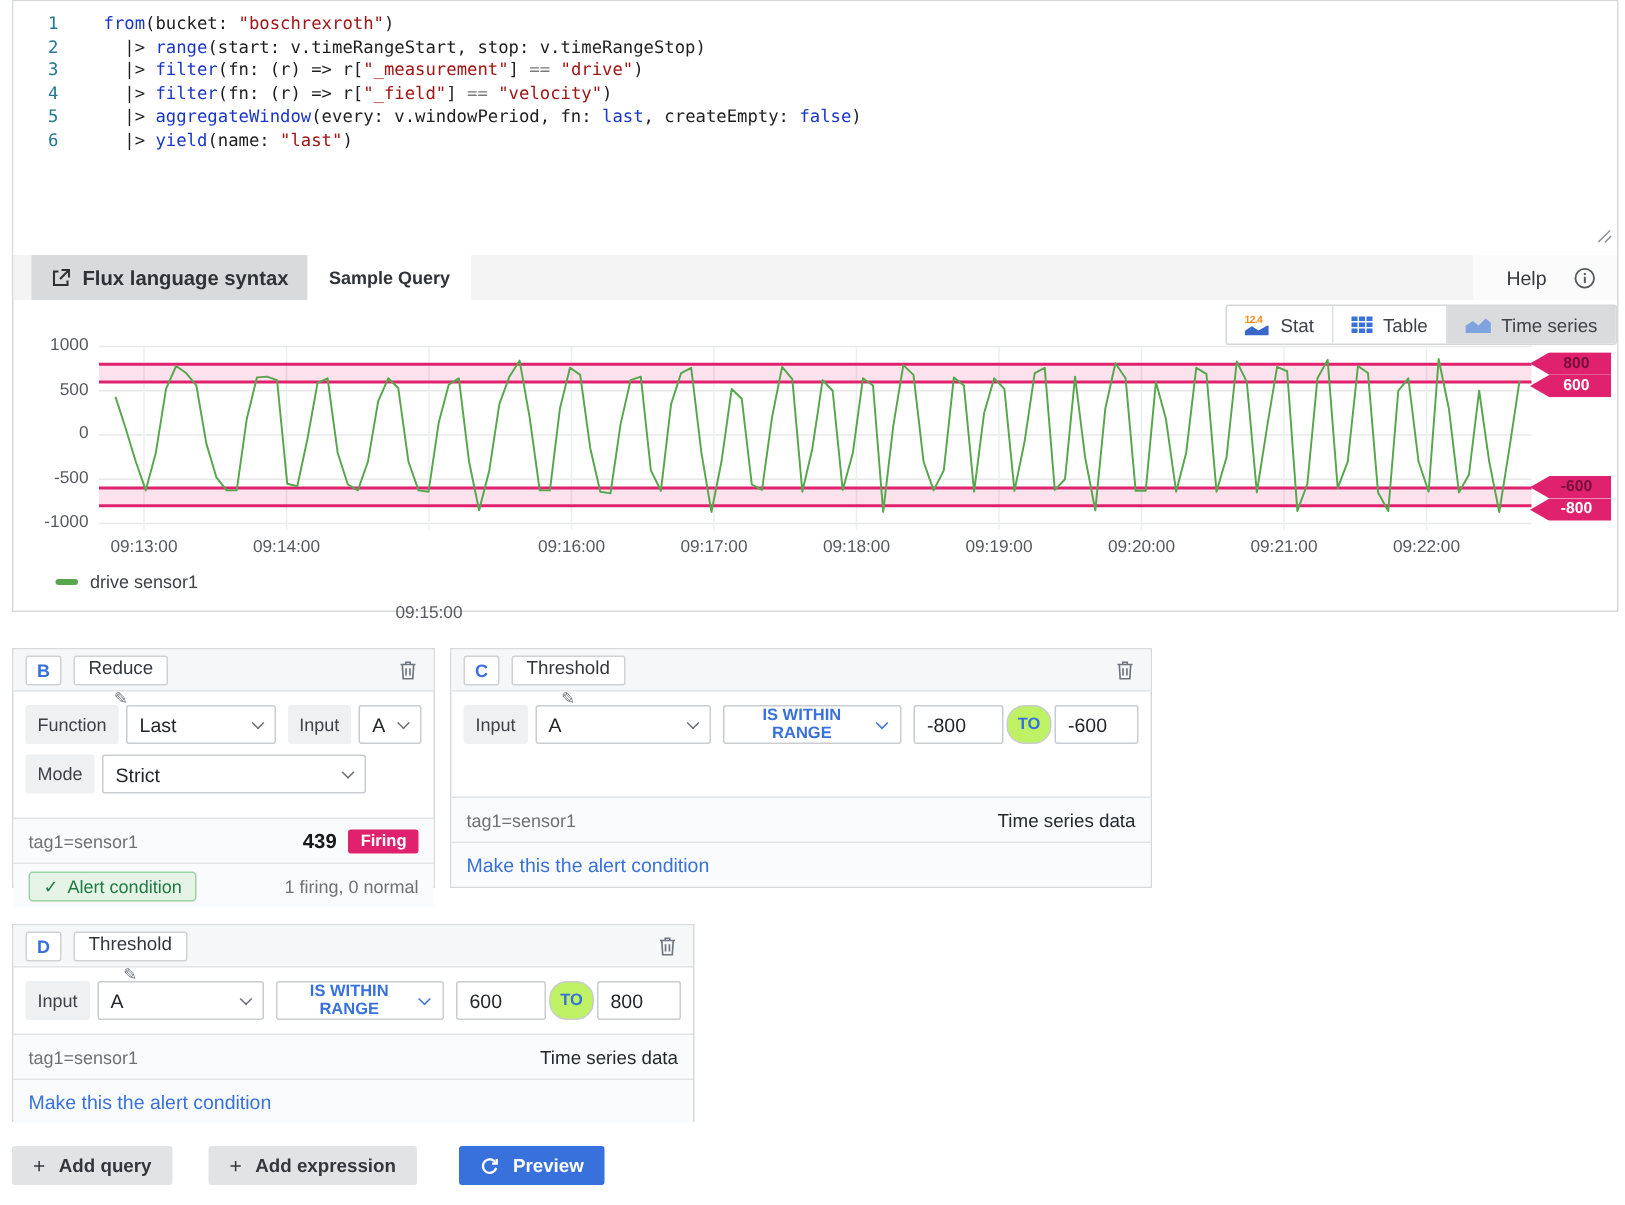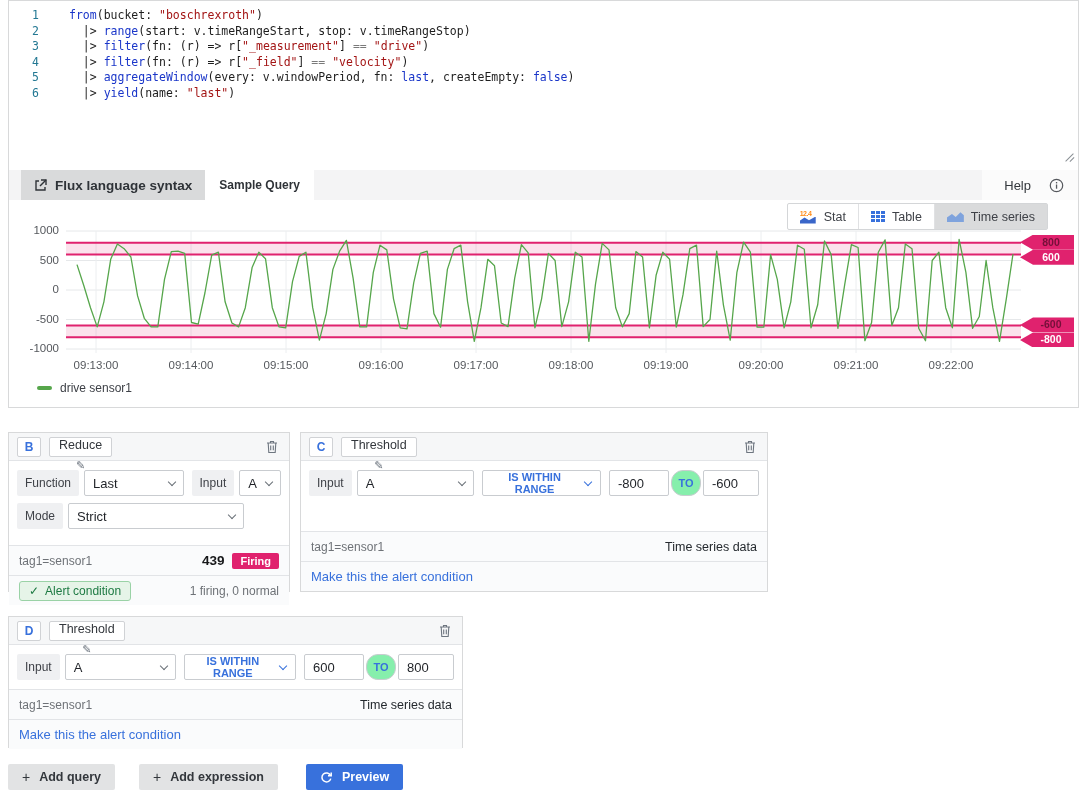--- a/index.html
+++ b/index.html
@@ -24,21 +24,21 @@
   .resize-handle .l2 { width:6px; left:5px; top:8px; }
 
   
   .toolbar { position:absolute; left:0; top:169px; width:100%; height:30px; background:#f4f4f5; display:flex; align-items:stretch; }
   .btn-flux { display:flex; align-items:center; gap:8px; background:#d9dadb; border:none; padding:0 13px; margin-left:12px; font-size:13.5px; font-weight:700; color:#2f3338; cursor:pointer; font-family:inherit; }
   .btn-sample { display:flex; align-items:center; background:#ffffff; border:none; padding:0 14px; font-size:12px; font-weight:700; color:#2f3338; cursor:pointer; font-family:inherit; }
   .toolbar-right { margin-left:auto; display:flex; align-items:center; gap:18px; padding-right:14px; background:#fbfbfb; padding-left:22px; }
   .help-label { font-size:13px; color:#33373c; cursor:pointer; }
 
   
-  .viz-tabs { position:absolute; right:30px; top:202px; display:flex; border:1px solid #d4d6d8; border-radius:2px; background:#fff; height:27px; }
+  .viz-tabs { position:absolute; right:0; top:202px; display:flex; border:1px solid #d4d6d8; border-radius:2px; background:#fff; height:27px; }
   .viz-tab { display:flex; align-items:center; gap:7px; padding:0 12px; font-size:12.5px; color:#3e4147; cursor:pointer; border-left:1px solid #e0e1e3; }
   .viz-tab:first-child { border-left:none; }
   .viz-tab.selected { background:#dadbdc; font-weight:400; }
   .icon-stat { width:17px; display:flex; flex-direction:column; align-items:flex-start; }
   .icon-stat .n { font-size:7px; font-weight:700; color:#ff8c1a; line-height:7px; letter-spacing:-0.5px; }
   .icon-stat .a { width:16px; height:7px; background:#3a66c9; clip-path:polygon(0 60%,30% 15%,58% 55%,100% 0,100% 100%,0 100%); }
   .icon-table { width:14px; height:12px; display:grid; grid-template-columns:1fr 1fr 1fr; grid-template-rows:1fr 1fr 1fr; gap:1px; }
   .icon-table i { background:#3871dc; }
   .icon-ts { width:17px; height:11px; background:#7fa3dd; clip-path:polygon(0 100%,0 58%,30% 28%,52% 55%,80% 12%,100% 38%,100% 100%); }
 
@@ -64,21 +64,21 @@
   .trash-btn { margin-left:auto; background:none; border:none; cursor:pointer; padding:2px; display:flex; }
   .card-body { flex:1; padding:9px 8px; }
   .row { display:flex; align-items:center; margin-bottom:7px; }
   .chip { background:#eff0f2; height:26px; display:flex; align-items:center; padding:0 8px; font-size:12px; font-weight:500; color:#3e4147; border-radius:2px; margin-right:5px; flex:0 0 auto; }
   .sel { height:26px; background:#fff; border:1px solid #c9ccd0; border-radius:2px; display:flex; align-items:center; padding:0 8px; font-size:13px; color:#1f2227; cursor:pointer; }
   .sel .chev { margin-left:auto; }
   .chev { width:6px; height:6px; border-right:1.5px solid #697077; border-bottom:1.5px solid #697077; transform:rotate(45deg); display:inline-block; flex:0 0 auto; margin-bottom:2px; }
   .chev.blue { border-color:#3871dc; }
   .op-btn { height:26px; background:#fff; border:1px solid #c9ccd0; border-radius:2px; display:flex; align-items:center; gap:8px; padding:0 9px; font-size:11px; font-weight:700; color:#3871dc; cursor:pointer; font-family:inherit; }
   .num-input { height:26px; border:1px solid #c9ccd0; border-radius:2px; padding:0 8px; font-size:13px; color:#1f2227; font-family:inherit; }
-  .to-chip { height:26px; border:1px solid #c9ccd0; border-radius:12px; background:#86efac; display:flex; align-items:center; justify-content:center; font-size:11px; font-weight:700; color:#3871dc; width:30px; flex:0 0 30px; }
+  .to-chip { height:26px; border:1px solid #c9ccd0; border-radius:12px; background:#bef264; display:flex; align-items:center; justify-content:center; font-size:11px; font-weight:700; color:#3871dc; width:30px; flex:0 0 30px; }
   .card-footer { height:30px; flex:0 0 30px; border-top:1px solid #e2e4e7; background:#fafbfc; display:flex; align-items:center; padding:0 10px; }
   .tag { font-size:12px; color:#6e7277; }
   .f-right { margin-left:auto; display:flex; align-items:center; gap:8px; }
   .big-num { font-size:13.5px; font-weight:700; color:#17181a; }
   .firing-badge { background:#e0226e; color:#fff; font-size:11px; font-weight:700; border-radius:2px; padding:2px 8px; }
   .result-type { font-size:12.5px; color:#24292e; }
   .alert-pill { display:flex; align-items:center; gap:6px; background:#e6f4e8; border:1px solid #9ad2a6; border-radius:3px; padding:2px 9px; font-size:12px; color:#1e7a43; }
   .summary { margin-left:auto; font-size:12px; color:#6e7277; }
   .cond-link { font-size:13px; color:#3871dc; cursor:pointer; }
 
@@ -187,21 +187,21 @@
       <span class="legend-marker" id="legend-marker" style="background: rgb(86, 166, 75);"></span>
       <span>drive sensor1</span>
     </div>
   <div class="ylabel" style="top: 3px; left: 4px;">1000</div>
       <div class="ylabel" style="top: 32.5px; left: 4px;">500</div>
       <div class="ylabel" style="top: 62px; left: 4px;">0</div>
       <div class="ylabel" style="top: 91.5px; left: 4px;">-500</div>
       <div class="ylabel" style="top: 121px; left: 4px;">-1000</div>
       <div class="xlabel" style="left: 51px;">09:13:00</div>
       <div class="xlabel" style="left: 146px;">09:14:00</div>
-      <div class="xlabel" style="left: 241px;">09:15:00</div>
+      <div class="xlabel" style="left: 241px; margin-top: 44px;">09:15:00</div>
       <div class="xlabel" style="left: 336px;">09:16:00</div>
       <div class="xlabel" style="left: 431px;">09:17:00</div>
       <div class="xlabel" style="left: 526px;">09:18:00</div>
       <div class="xlabel" style="left: 621px;">09:19:00</div>
       <div class="xlabel" style="left: 716px;">09:20:00</div>
       <div class="xlabel" style="left: 811px;">09:21:00</div>
       <div class="xlabel" style="left: 906px;">09:22:00</div>
       <div class="flag dim" style="top: 13.8px; right: 4px;">800</div>
       <div class="flag" style="top: 28.8px; right: 4px;">600</div>
       <div class="flag dim" style="top: 96.4px; right: 4px;">-600</div>

